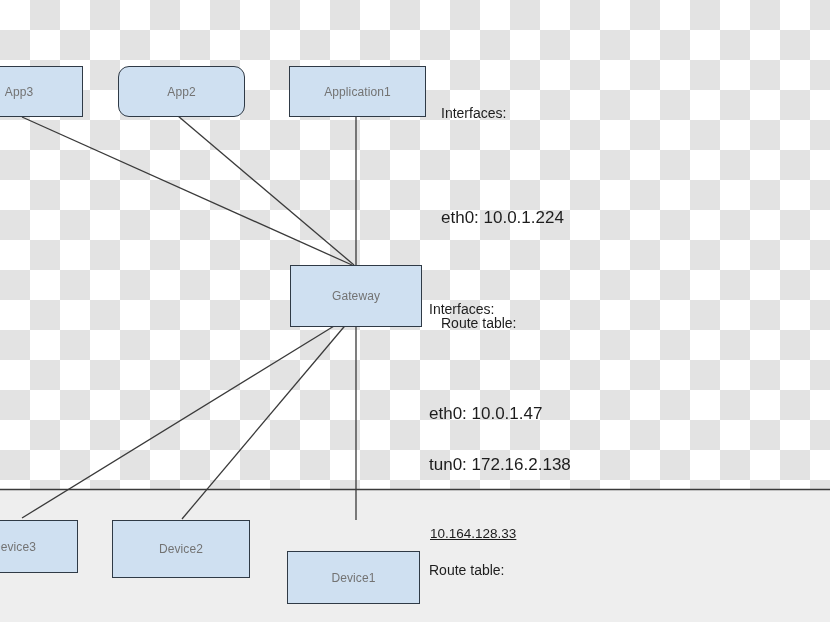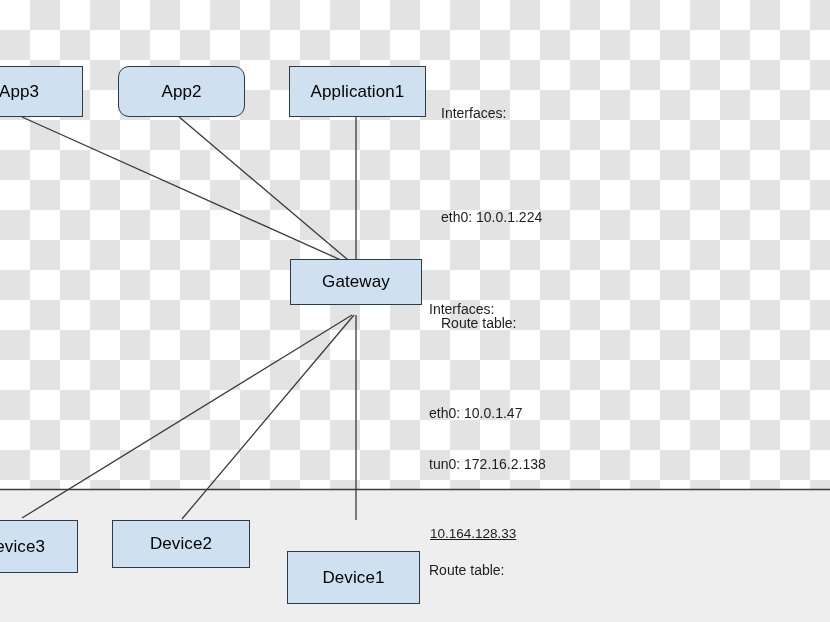--- a/index.html
+++ b/index.html
@@ -36,35 +36,35 @@
   .node-box {
     position: absolute;
     box-sizing: border-box;
     background: #cfe0f1;
     border: 1.6px solid #2f3a46;
     display: flex;
     align-items: center;
     justify-content: center;
   }
   .node-label {
-    font-size: 17px;
-    color: #000000;
+    font-size: 12px;
+    color: #737373;
     letter-spacing: 0.1px;
     white-space: nowrap;
   }
   .node-label.bold {
     font-weight: normal;
   }
   .ann-block {
     position: absolute;
     color: #1d1d1d;
     white-space: pre;
   }
   .ann-line {
-    font-size: 14px;
+    font-size: 17px;
     line-height: 15px;
     white-space: pre;
   }
   .ann-line.head {
     font-size: 14px;
   }
   .ann-gap-md { height: 17px; }
   .ann-gap-lg { height: 19px; }
   .ip-label {
     position: absolute;
@@ -104,29 +104,29 @@
   </div>
 
   <div class="node-box" style="left:118px; top:66px; width:127px; height:51px;border-radius:11px;">
     <span class="node-label">App2</span>
   </div>
 
   <div class="node-box" style="left:289px; top:66px; width:137px; height:51px;">
     <span class="node-label bold">Application1</span>
   </div>
 
-  <div class="node-box" style="left:290px; top:259px; width:132px; height:46px;">
+  <div class="node-box" style="left:290px; top:265px; width:132px; height:62px;">
     <span class="node-label bold">Gateway</span>
   </div>
 
   <div class="node-box" style="left:-50px; top:520px; width:128px; height:53px;">
     <span class="node-label">Device3</span>
   </div>
 
-  <div class="node-box" style="left:112px; top:520px; width:138px; height:48px;">
+  <div class="node-box" style="left:112px; top:520px; width:138px; height:58px;">
     <span class="node-label">Device2</span>
   </div>
 
   <div class="node-box" style="left:287px; top:551px; width:133px; height:53px;">
     <span class="node-label bold">Device1</span>
   </div>
 
   <div class="ann-block" style="left:441px; top:70px;">
     <div class="ann-line head">Interfaces:</div>
     <div class="ann-gap-md"></div>

